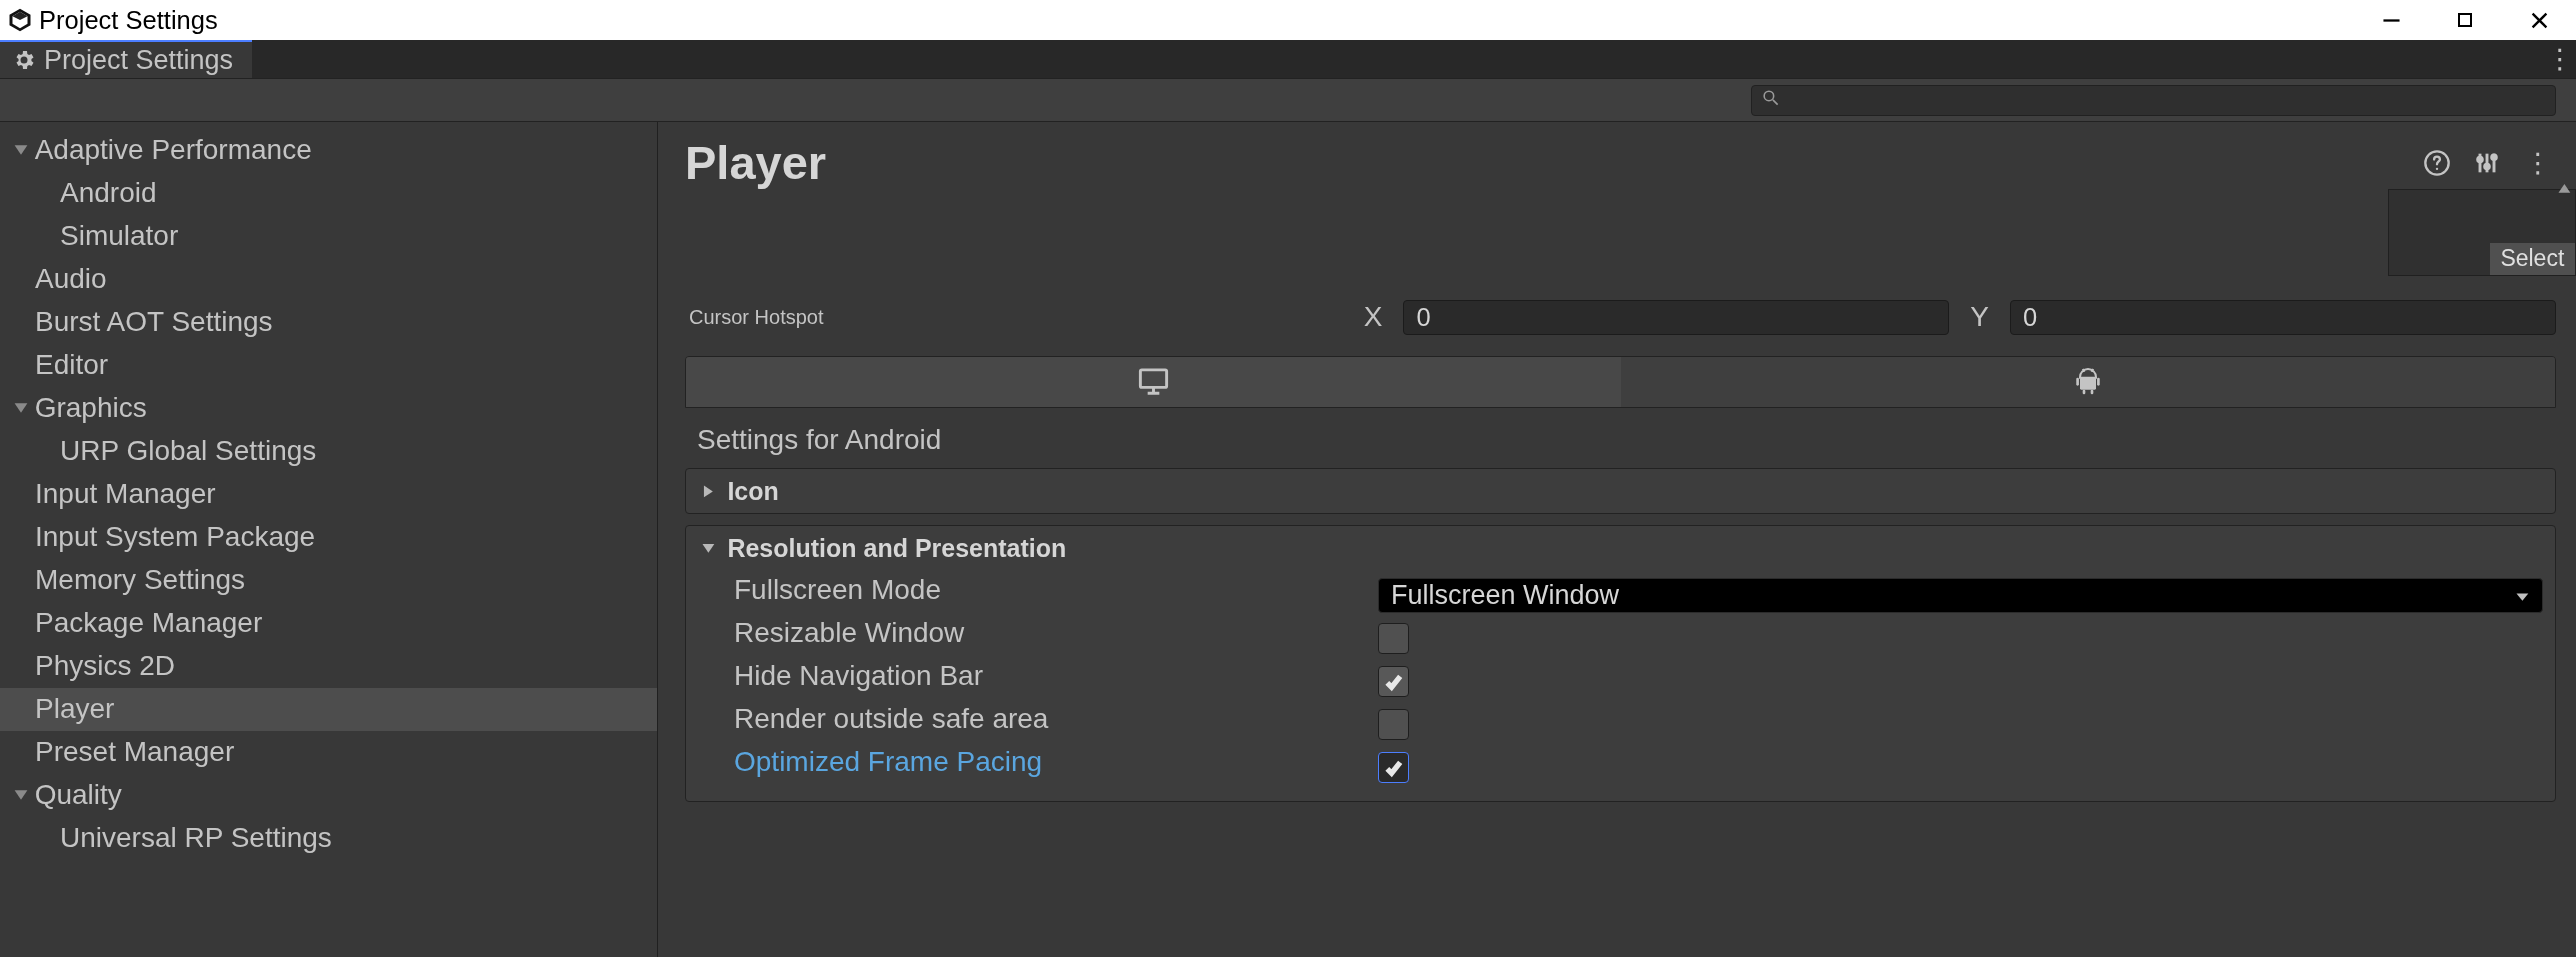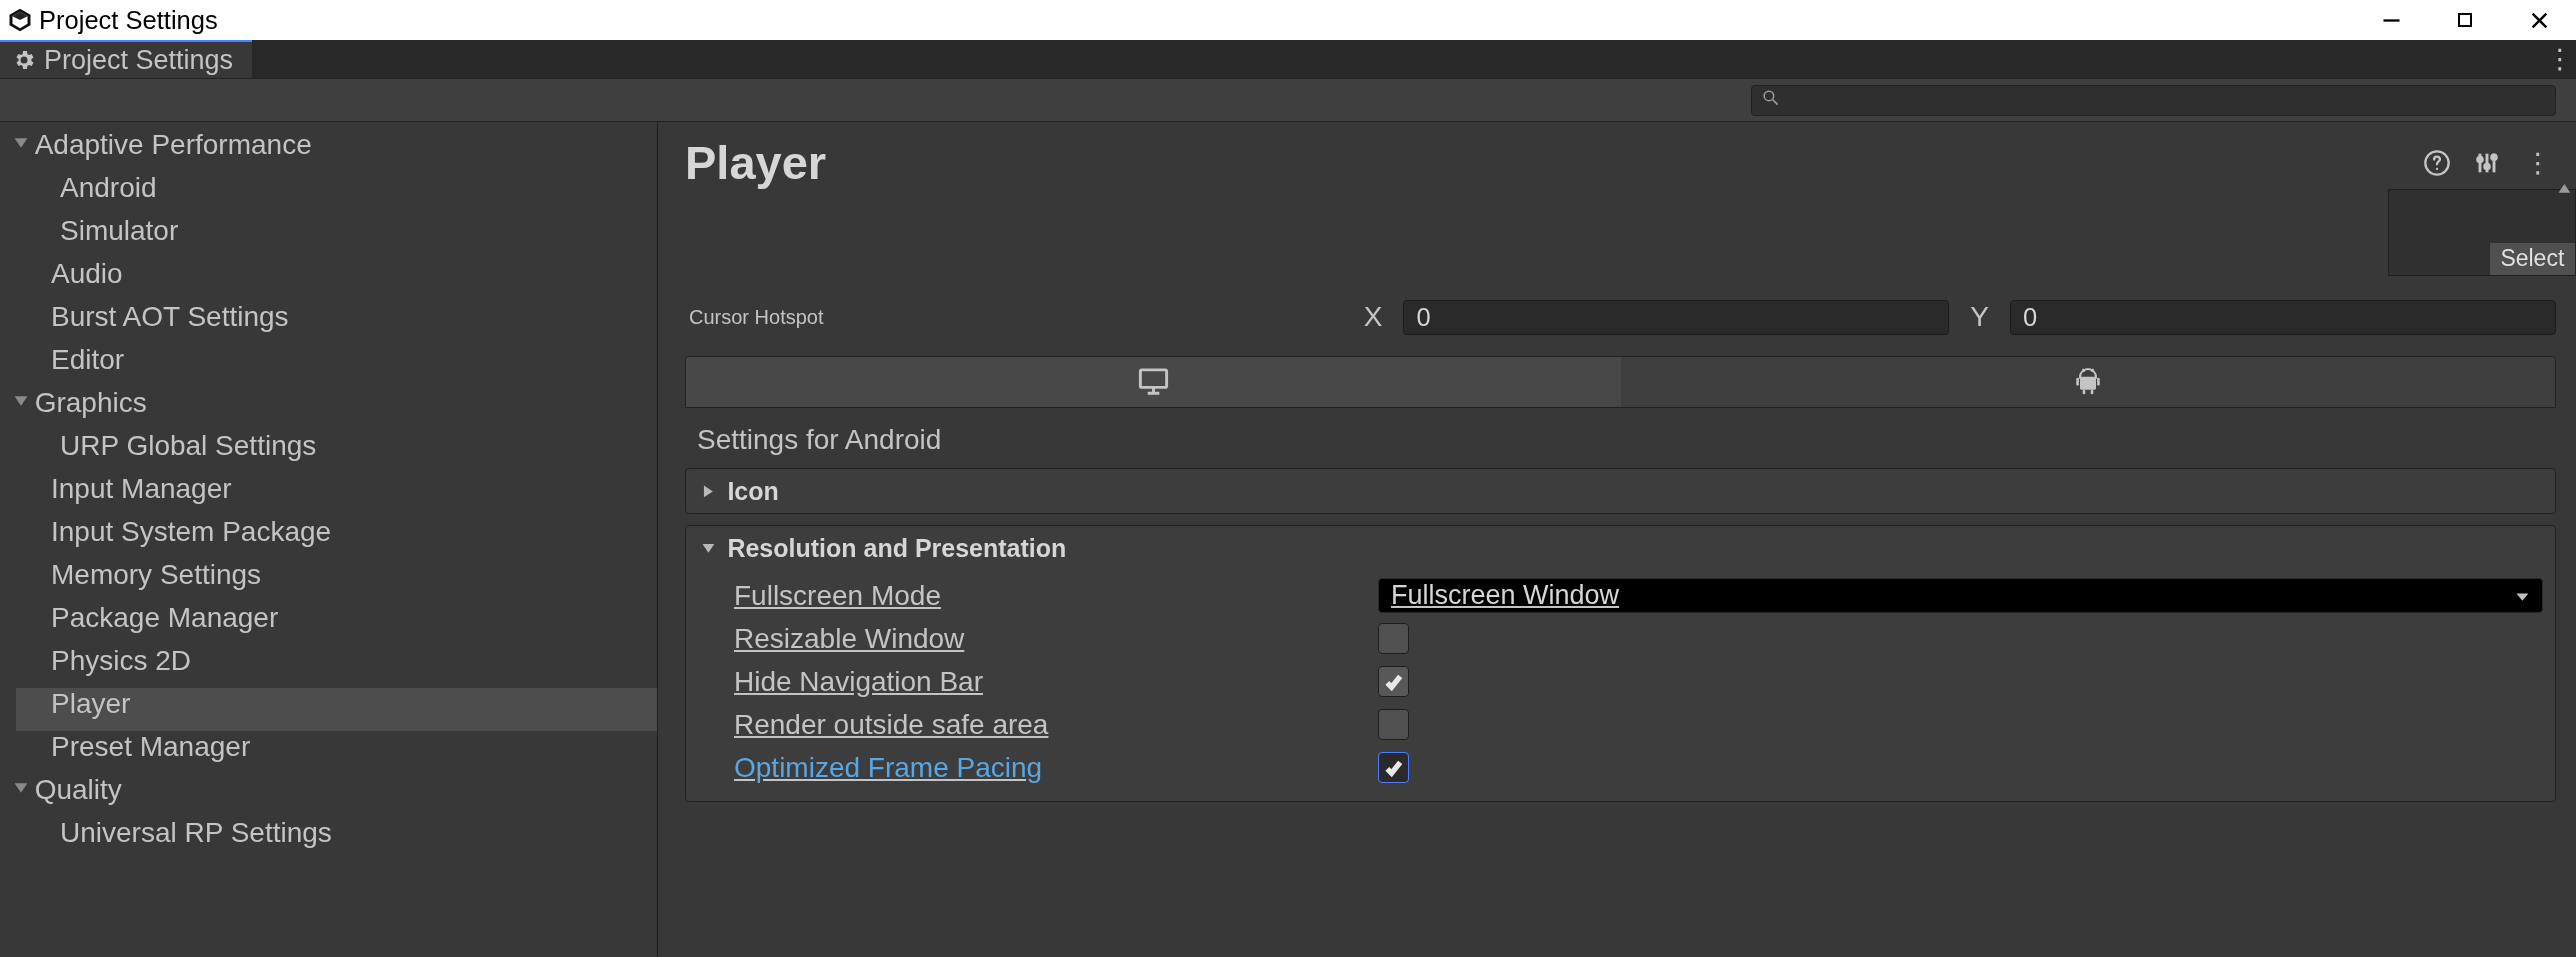--- a/index.html
+++ b/index.html
@@ -26,24 +26,24 @@
   .searchstrip .spacer { flex: 1 1 auto; }
   .searchbox { width: 805px; height: 31px; margin-right: 20px; background:#2f2f2f; border:0.7px solid #212121; border-radius:4px; display:flex; align-items:center; padding:0 9.4px; gap:6.7px; }
   .searchbox input { flex:1; background:transparent; border:none; outline:none; color:#c4c4c4; font-size:20px; }
   .searchbox .sicon { color:#8a8a8a; font-size:20px; }
 
   
   .body { display:flex; height: calc(100% - 40px - 38px - 44px); }
 
   
   .sidebar { width: 658px; background:#383838; border-right:1.3px solid #202020; overflow-y:auto; padding-top:6.7px; }
-  .side-row { display:flex; align-items:flex-start; height:43px; font-size:28px; color:#c4c4c4; padding-left:6.7px; cursor:default; }
+  .side-row { display:flex; align-items:center; height:43px; font-size:28px; color:#c4c4c4; padding-left:6.7px; cursor:default; }
   .side-row.depth0 { padding-left:6.7px; }
   .side-row.depth1 { padding-left:60px; }
-  .side-row.noarrow.depth0 { padding-left:35px;margin-left:16px; }
+  .side-row.noarrow.depth0 { padding-left:35px; }
   .side-row .arrow { width:28px; height:28px; display:flex; align-items:center; justify-content:center; }
   .side-row .arrow svg { fill:#8a8a8a; }
   .side-row.selected { background:#4d4d4d; }
   .side-row .lbl { white-space:nowrap; }
 
   
   .main { flex:1; position:relative; display:flex; flex-direction:column; padding: 13.4px 20px 0 27px; overflow:hidden; }
   .main-header { display:flex; align-items:center; }
   .main-header .title { font-size:47px; font-weight:700; color:#d6d6d6; flex:1; }
   .main-header .hicon { width:38px; height:38px; display:flex; align-items:center; justify-content:center; color:#c4c4c4; margin-left:12px; }
@@ -68,21 +68,21 @@
   .platform-caption { font-size:28px; color:#c4c4c4; padding:16px 0 12px 12px; }
 
   
   .panel { border:0.7px solid #222; border-radius:4px; background:#3d3d3d; margin-bottom:10.7px; }
   .panel-head { display:flex; align-items:center; height:44px; padding:0 12px; gap:9.4px; }
   .panel-head .tri { width:20px; height:20px; display:flex; align-items:center; justify-content:center; }
   .panel-head .tri svg { fill:#b8b8b8; }
   .panel-head .plabel { font-size:25px; font-weight:700; color:#d6d6d6; }
   .panel-body { padding: 4px 12px 12px 48px; }
 
-  .prow { display:flex; align-items:center; height:43px;text-decoration:underline; }
+  .prow { display:flex; height:43px; }
   .prow .plbl { width:644px; font-size:28px; color:#c4c4c4; }
   .prow .plbl.blue { color:#5aa6e0; }
   .prow .pctrl { flex:1; display:flex; align-items:center; }
 
   .dropdown { flex:1; height:35px; background:#000000; border:0.7px solid #2b2b2b; border-radius:4px; display:flex; align-items:center; padding:0 12px; color:#d6d6d6; font-size:27px; justify-content:space-between; }
   .dropdown .dd-arrow svg { fill:#c0c0c0; }
 
   .chk { width:31px; height:31px; border:0.7px solid #1e1e1e; border-radius:4px; background:#585858; display:flex; align-items:center; justify-content:center; }
   .chk.off { background:#505050; }
   .chk.blue { background:#2a2a2a; border:1.3px solid #4c7eff; }

